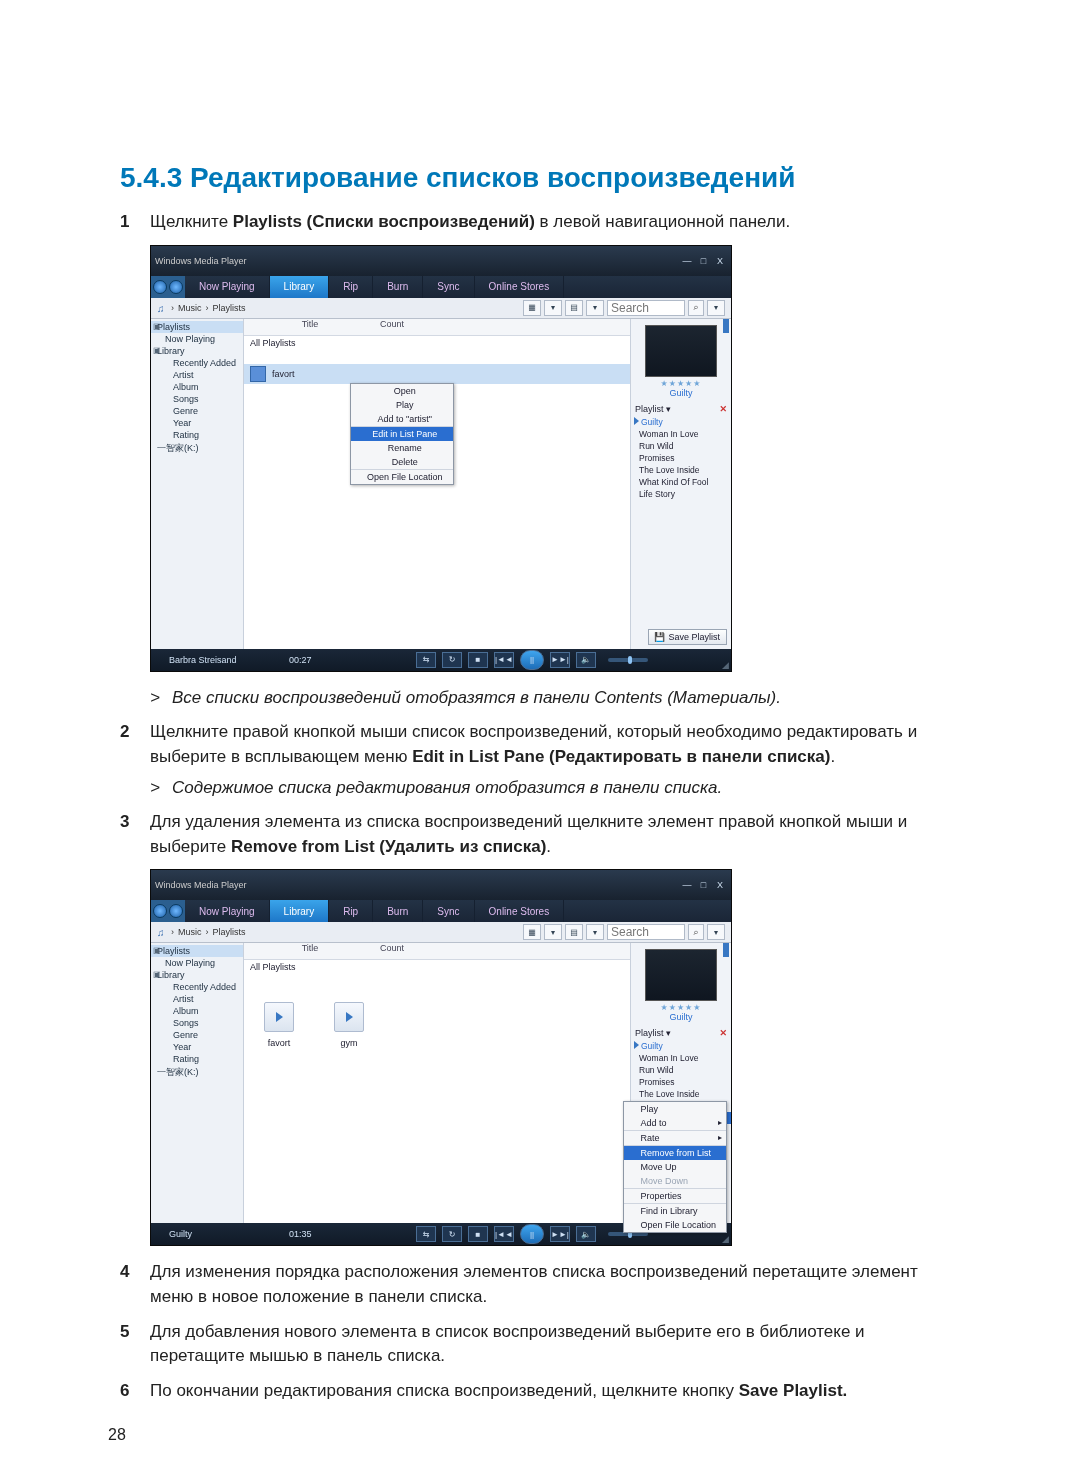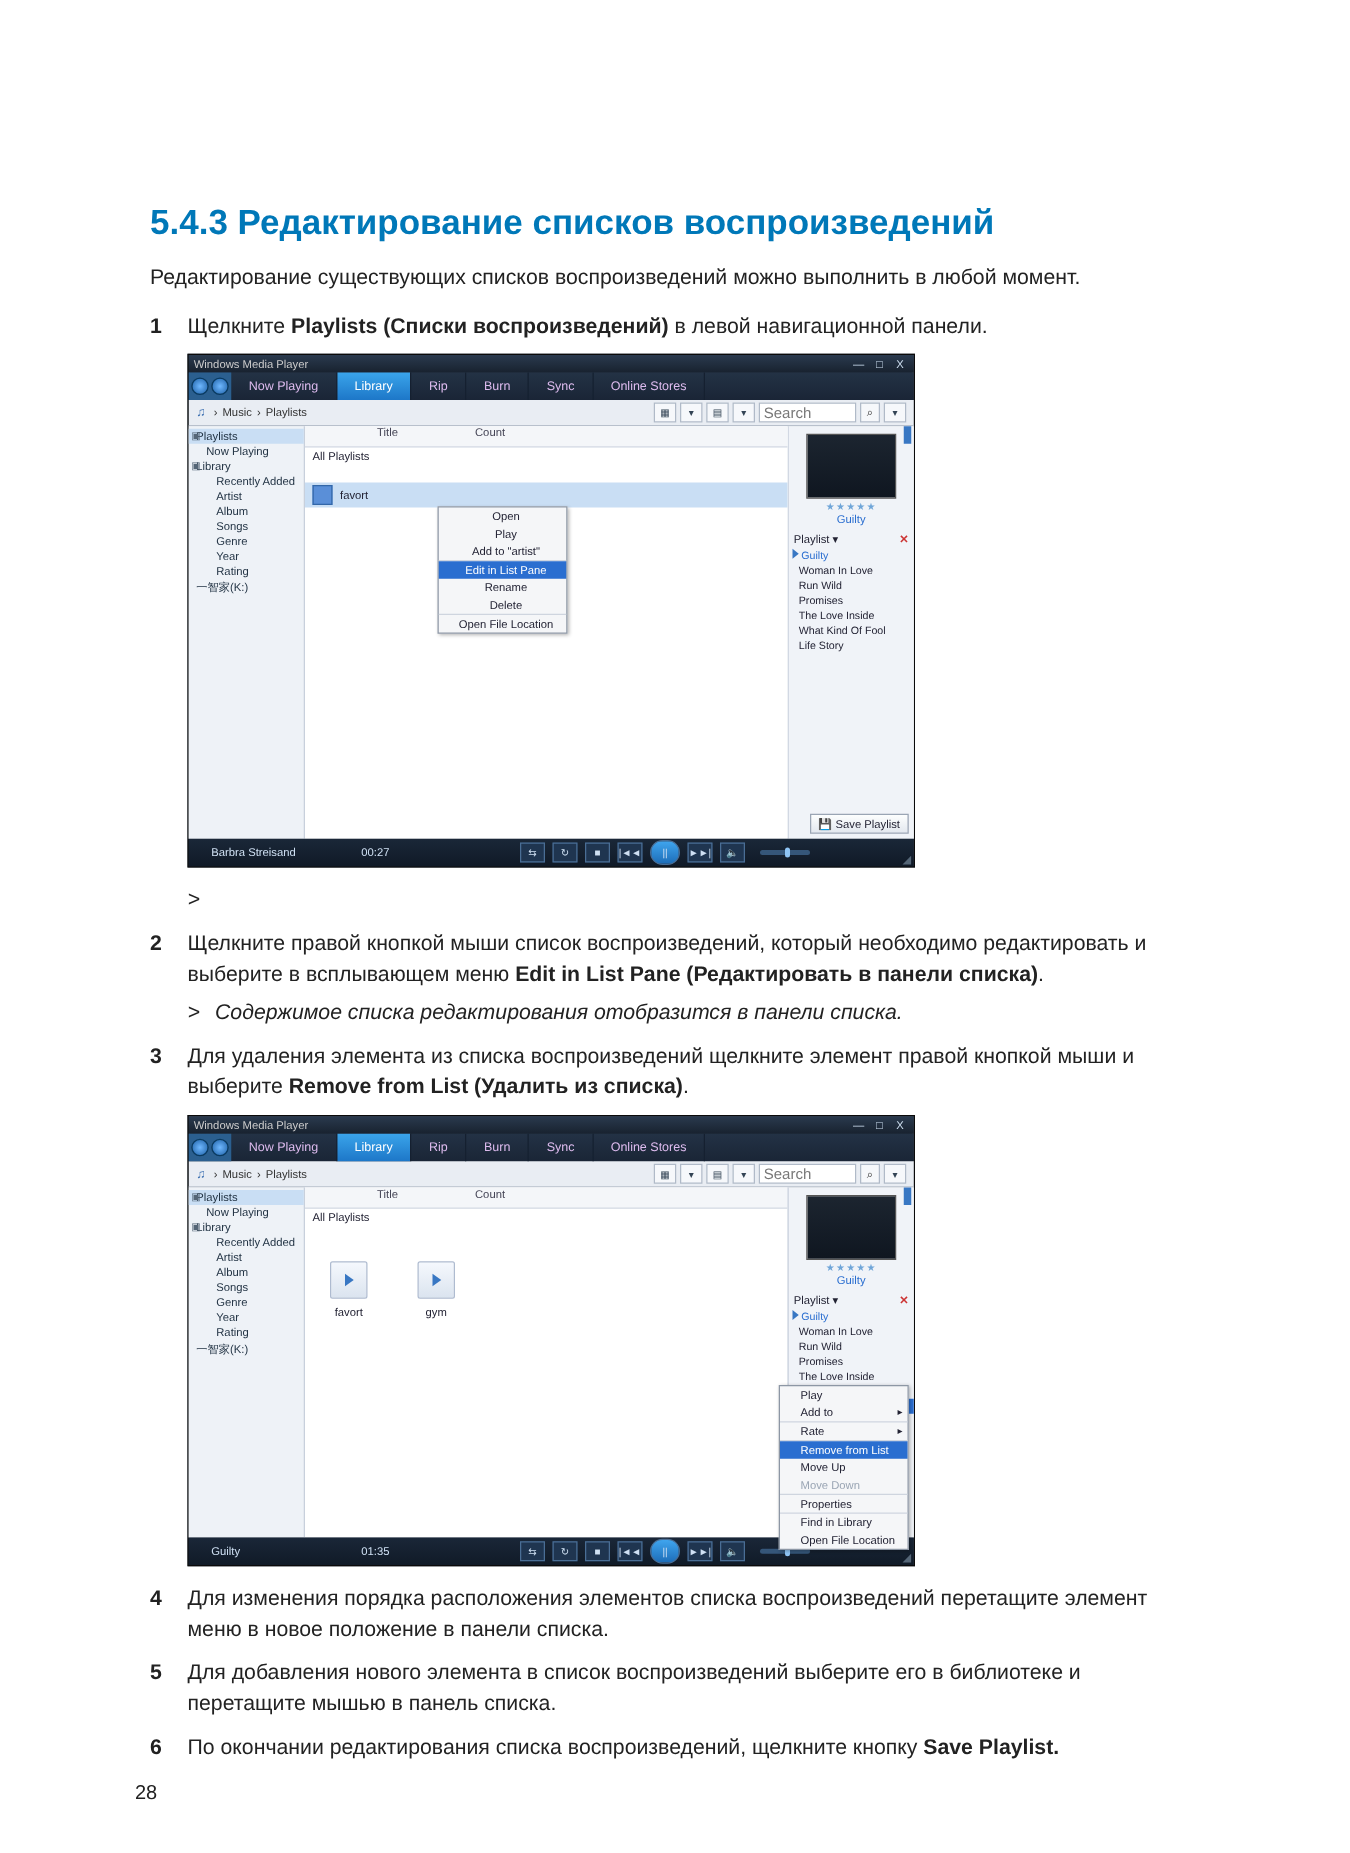--- a/index.html
+++ b/index.html
@@ -65,21 +65,21 @@
     width: 580px;
     background: #1f2a38;
     border: 1px solid #0a0a0a;
     font-family: Tahoma, Arial, sans-serif;
     font-size: 10px;
     color: #ddd;
     position: relative;
     box-shadow: 0 0 0 1px #555 inset;
   }
   .wmp .titlebar {
-    height: 14px;
+    height: 30px;
     background: linear-gradient(#2a3a4e,#18222f);
     display: flex;
     justify-content: space-between;
     align-items: center;
     padding: 0 4px;
     font-size: 9px;
     color: #ccc;
   }
   .wmp .titlebar .winbtns span {
     display: inline-block;
@@ -346,21 +346,20 @@
     color: #222;
   }
 </style>
 </head>
 <body>
 
 <div class="page">
 
   <h2 class="section-heading">5.4.3 Редактирование списков воспроизведений</h2>
 
-  <p class="intro">Редактирование существующих списков воспроизведений можно выполнить в любой момент.</p>
 
   <div class="step">
     <div class="step-num">1</div>
     <div class="step-body">
       <span>Щелкните </span><b>Playlists (Списки воспроизведений)</b><span> в левой навигационной панели.</span>
     </div>
   </div>
 
   <div class="screenshot-wrap">
     <div class="wmp">
@@ -471,20 +470,21 @@
           <span class="pbtn">🔈</span>
           <span class="vol"></span>
         </div>
         <span class="corner">◢</span>
       </div>
     </div>
   </div>
 
   <div class="result-line">
     <div class="result-caret">&gt;</div>
+    <div>Все списки воспроизведений отобразятся в панели Contents (Материалы).</div>
   </div>
 
   <div class="step">
     <div class="step-num">2</div>
     <div class="step-body">
       <span>Щелкните правой кнопкой мыши список воспроизведений, который необходимо редактировать и выберите в всплывающем меню </span><b>Edit in List Pane (Редактировать в панели списка)</b><span>.</span>
     </div>
   </div>
 
   <div class="result-line">

